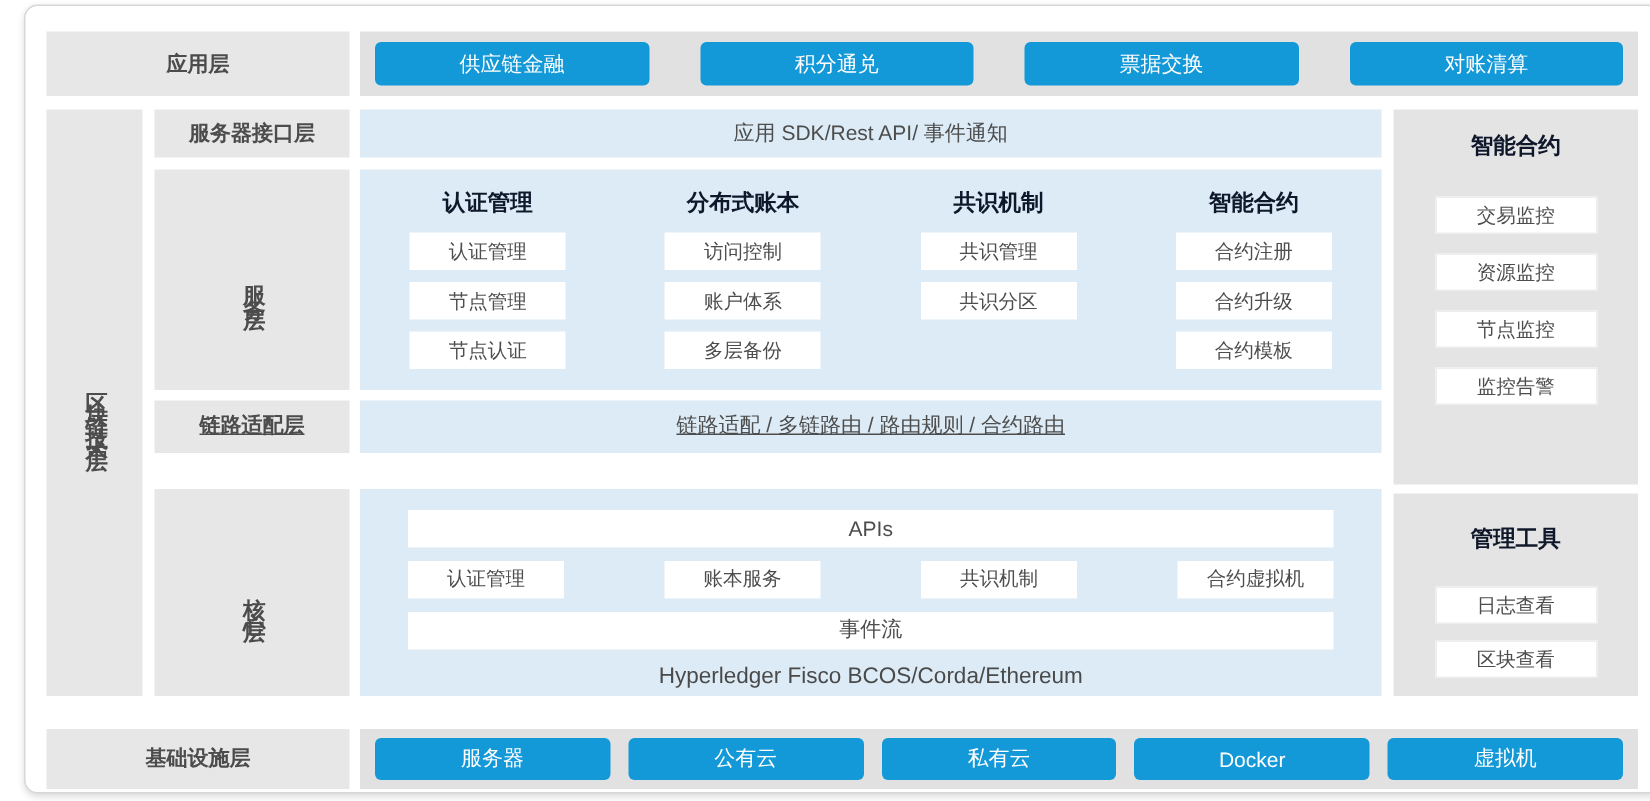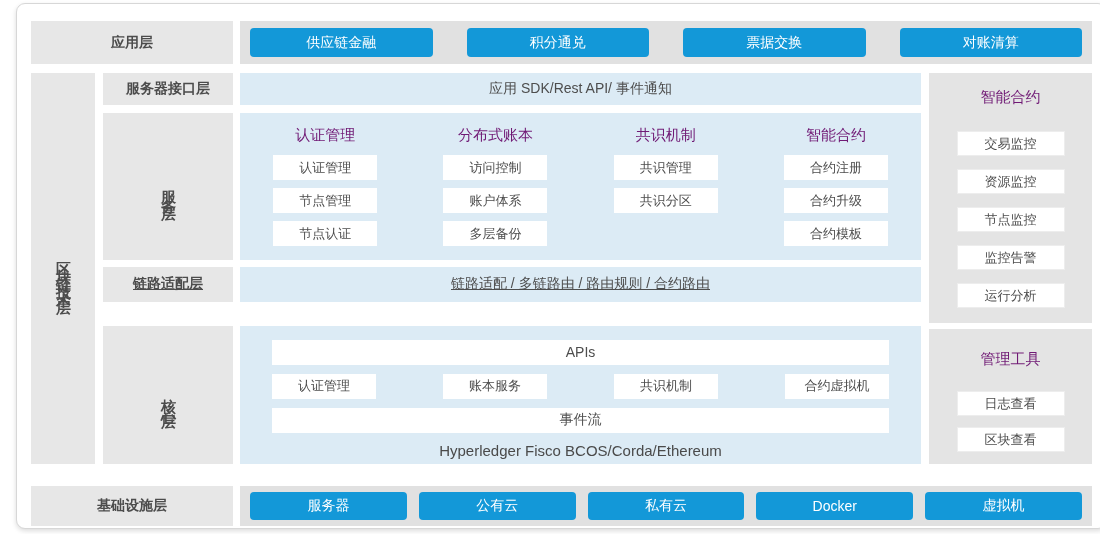--- a/index.html
+++ b/index.html
@@ -39,21 +39,21 @@
   .h-interface { height: 34px; margin-bottom: 8px; }
   .h-service   { height: 154px; margin-bottom: 7px; }
   .h-adapter   { height: 37px; margin-bottom: 24px; text-decoration: underline; }
   .h-core      { height: 145px; }
 
   .lightblue { background: #dcebf5; }
   .strip-blue { display: flex; align-items: center; justify-content: center; font-size: 14px; color: #4d4d4d; }
 
   .service-panel { display: flex; padding-top: 13px; }
   .svc-col { flex: 1; display: flex; flex-direction: column; align-items: center; }
-  .svc-title, .panel-title { font-size: 15px; font-weight: normal; color: #701a75; }
+  .svc-title, .panel-title { font-size: 15px; font-weight: bold; color: #0f172a; }
   .svc-title { height: 20px; margin-bottom: 9px; }
   .white-box { width: 104px; height: 25px; background: #fff; display: flex; align-items: center;
     justify-content: center; font-size: 13px; color: #4d4d4d; margin-bottom: 8px; }
 
   .core-panel { padding: 14px 32px 0; }
   .wide-bar { height: 25px; background: #fff; display: flex; align-items: center;
     justify-content: center; font-size: 14px; color: #4d4d4d; margin-bottom: 9px; }
   .module-row { display: flex; justify-content: space-between; margin-bottom: 9px; }
   .module-row .white-box { margin-bottom: 0; }
   .platforms { text-align: center; font-size: 15px; color: #4a4a4a; margin-top: 2px; }
@@ -145,21 +145,20 @@
         </div>
       </div>
 
       <div class="right-col">
         <div class="gray-panel top">
           <div class="panel-title">智能合约</div>
           <div class="white-box">交易监控</div>
           <div class="white-box">资源监控</div>
           <div class="white-box">节点监控</div>
           <div class="white-box">监控告警</div>
-          <div class="white-box">运行分析</div>
         </div>
         <div class="gray-panel bottom">
           <div class="panel-title">管理工具</div>
           <div class="white-box">日志查看</div>
           <div class="white-box">区块查看</div>
         </div>
       </div>
     </div>
 
     <div class="row-bottom">

